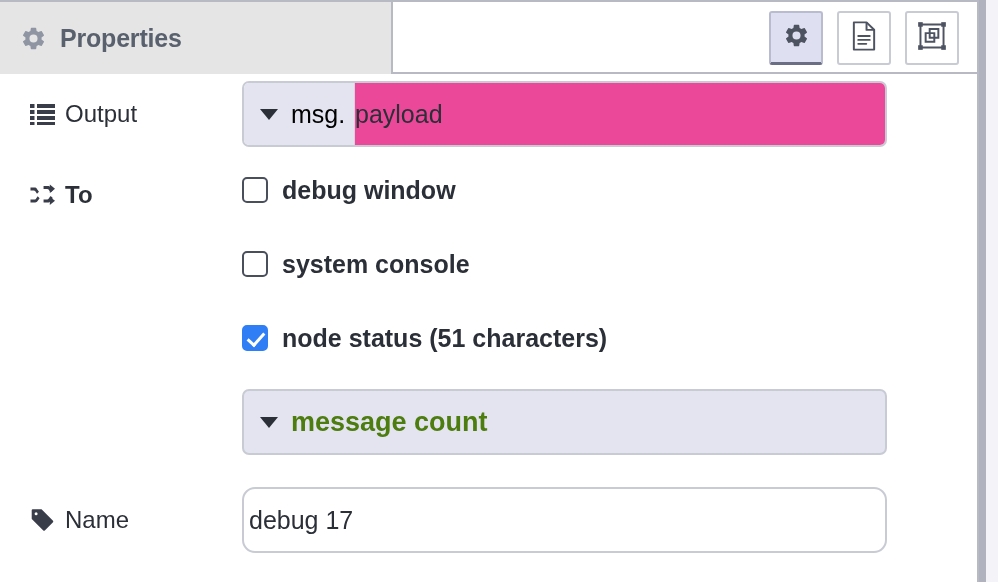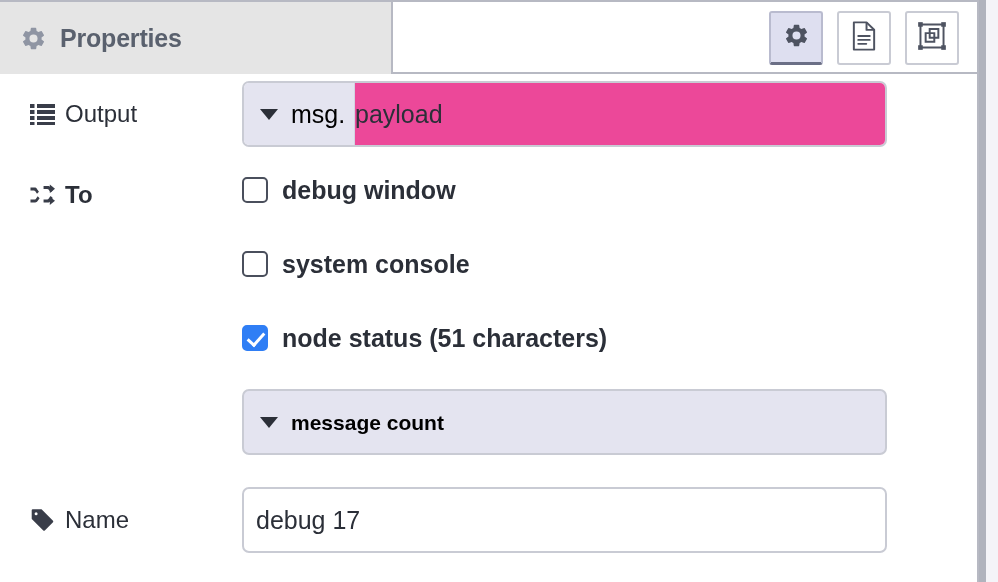--- a/index.html
+++ b/index.html
@@ -219,35 +219,35 @@
     height: 66px;
     border: 2px solid #c9cbd4;
     border-radius: 7px;
     background: #e4e4f0;
     display: flex;
     align-items: center;
     padding-left: 16px;
     cursor: pointer;
   }
   .select-box .sel-text {
-    font-size: 21px;
-    color: #000000;
+    font-size: 27px;
+    color: #4d7c0f;
     line-height: 1;
   }
 
   
   .text-input {
     width: 645px;
     height: 66px;
     border: 2px solid #c9cbd4;
-    border-radius: 7px;
-    background: #ffffff;
-    display: flex;
-    align-items: center;
-    padding-left: 12px;
+    border-radius: 13px;
+    background: #ffffff;
+    display: flex;
+    align-items: center;
+    padding-left: 5px;
     font-size: 25px;
     color: #2b2f38;
     cursor: text;
   }
 
   
   #drag-handle {
     position: absolute;
     left: 979px; top: 0;
     width: 7px; height: 582px;

